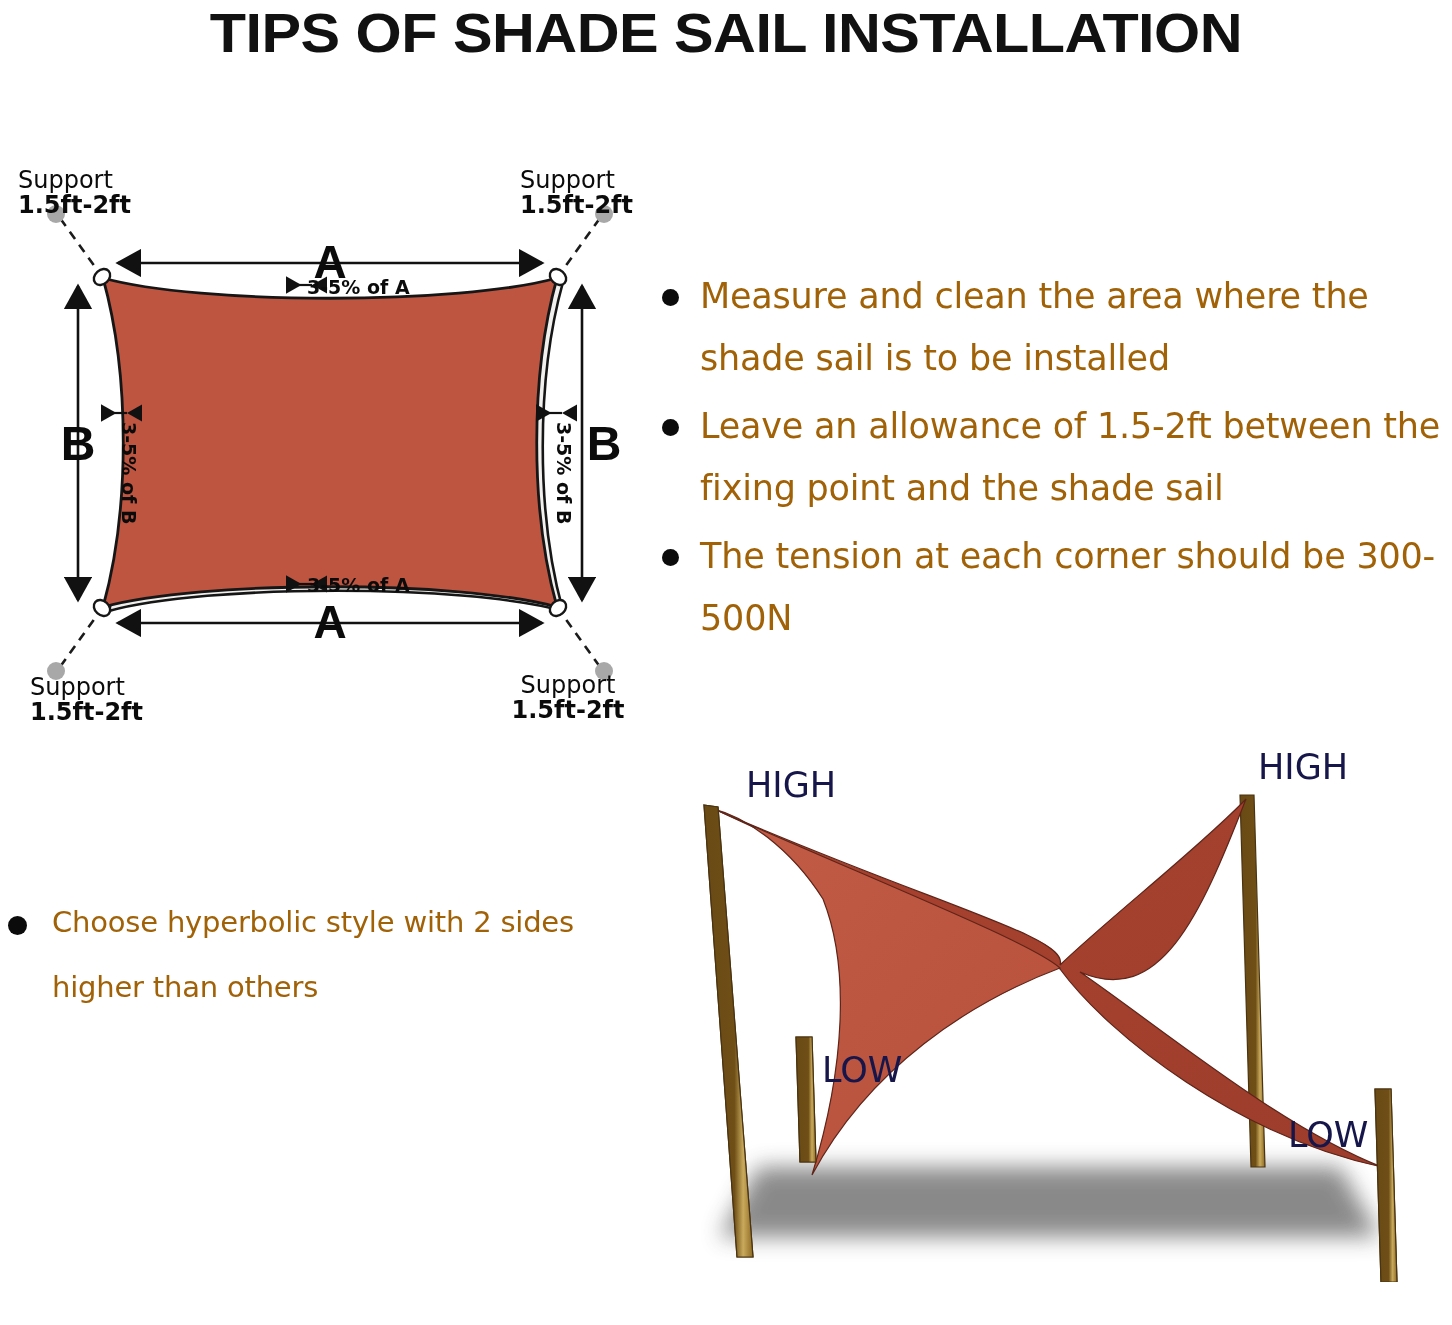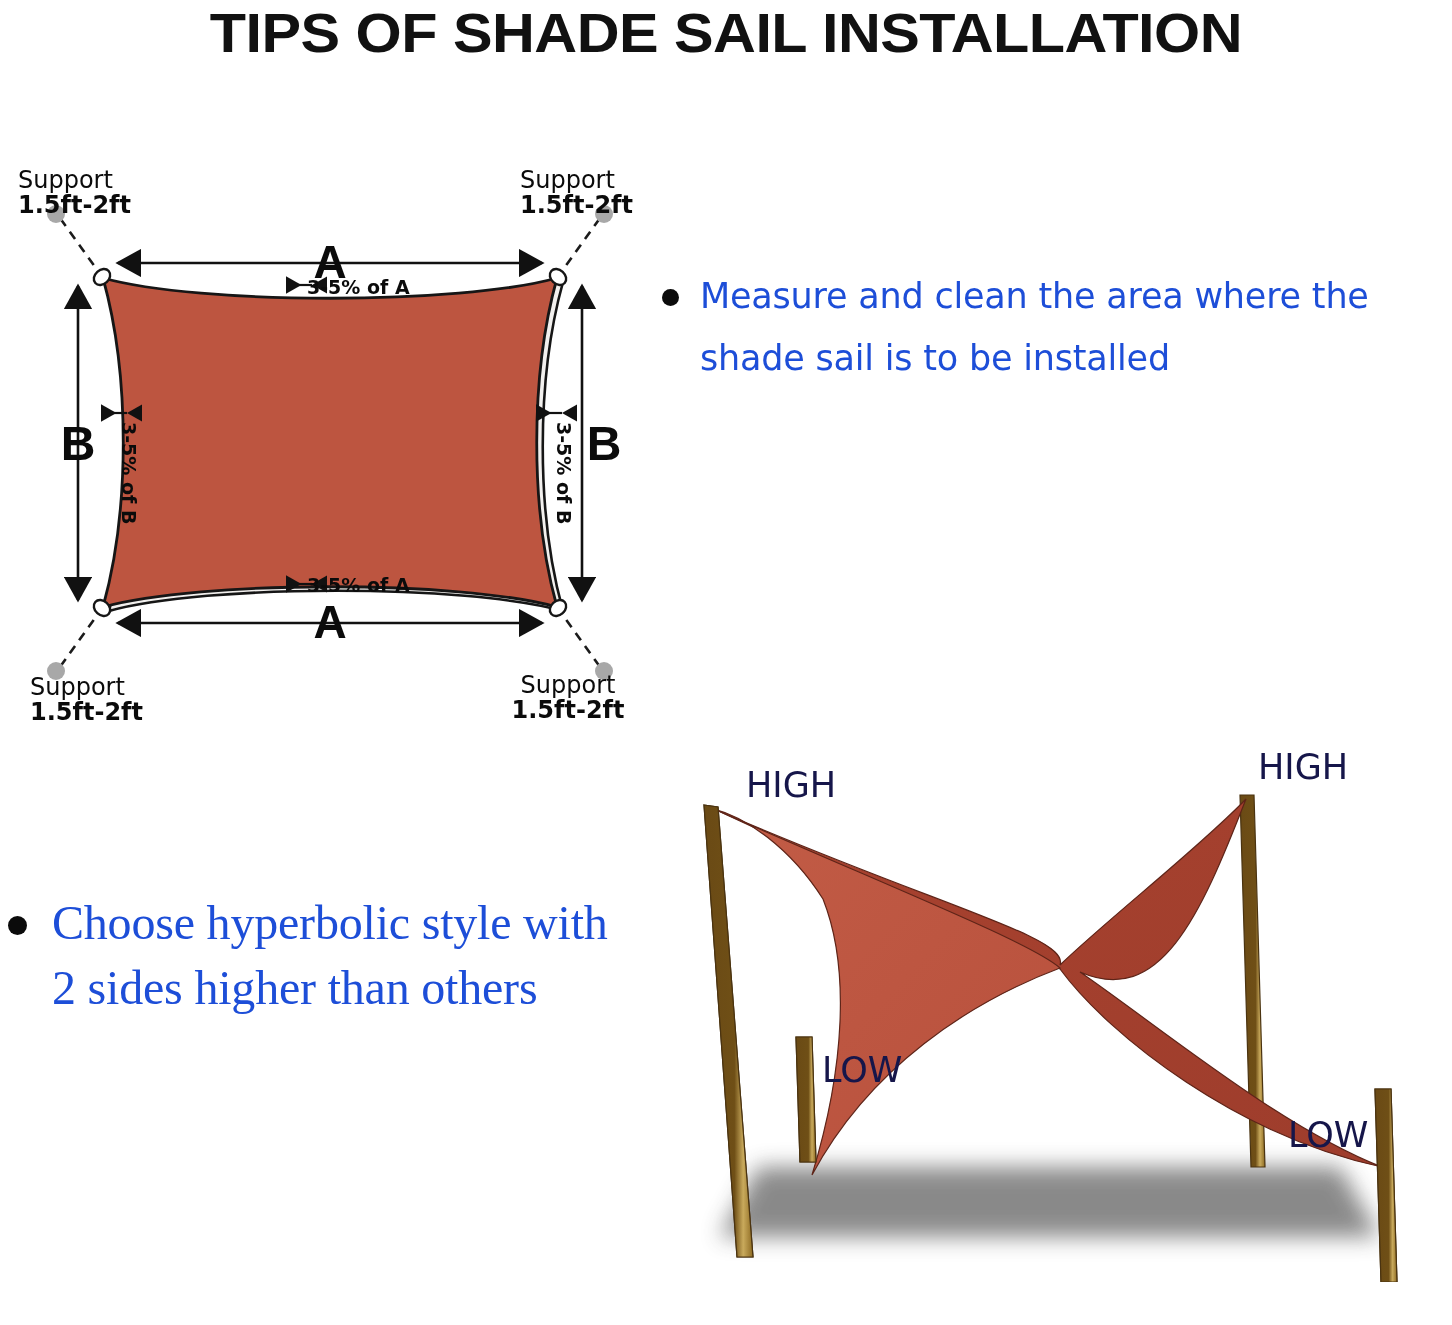--- a/index.html
+++ b/index.html
@@ -73,37 +73,36 @@
     margin: 0;
     padding: 0;
   }
   .tip-item {
     position: relative;
     padding-left: 52px;
     margin-bottom: 6px;
     font-family: "DejaVu Sans", sans-serif;
     font-size: 35px;
     line-height: 62px;
-    color: #1d4ed8;
+    color: #a16207;
     letter-spacing: -0.2px;
   }
   .tip-item::before {
     content: "";
     position: absolute;
     left: 14px;
     top: 24px;
     width: 17px;
     height: 17px;
     border-radius: 50%;
     background: #0b0b0b;
   }
   #hyperbolic-list-panel .tip-item {
-    font-size: 48px;
+    font-size: 29px;
     line-height: 65px;
-    font-family: Liberation Serif, serif;
   }
   #hyperbolic-list-panel .tip-item::before {
     left: 8px;
     top: 26px;
     width: 19px;
     height: 19px;
   }
 
   svg { display: block; }
 </style>
@@ -214,20 +213,22 @@
       <text x="568" y="533" font-family="DejaVu Sans, sans-serif" font-size="24" fill="#0b0b0b" text-anchor="middle">Support</text>
       <text x="568" y="558" font-family="DejaVu Sans, sans-serif" font-size="24" font-weight="bold" fill="#0b0b0b" text-anchor="middle">1.5ft-2ft</text>
     </g>
 
   </svg>
 </div>
 
 <div id="tips-list-panel">
   <ul class="tip-list">
     <li class="tip-item">Measure and clean the area where the shade sail is to be installed</li>
+    <li class="tip-item">Leave an allowance of 1.5-2ft between the fixing point and the shade sail</li>
+    <li class="tip-item">The tension at each corner should be 300-500N</li>
   </ul>
 </div>
 
 <div id="hyperbolic-list-panel">
   <ul class="tip-list">
     <li class="tip-item">Choose hyperbolic style with 2 sides higher than others</li>
   </ul>
 </div>
 
 <div id="hyperbolic-diagram-panel">

